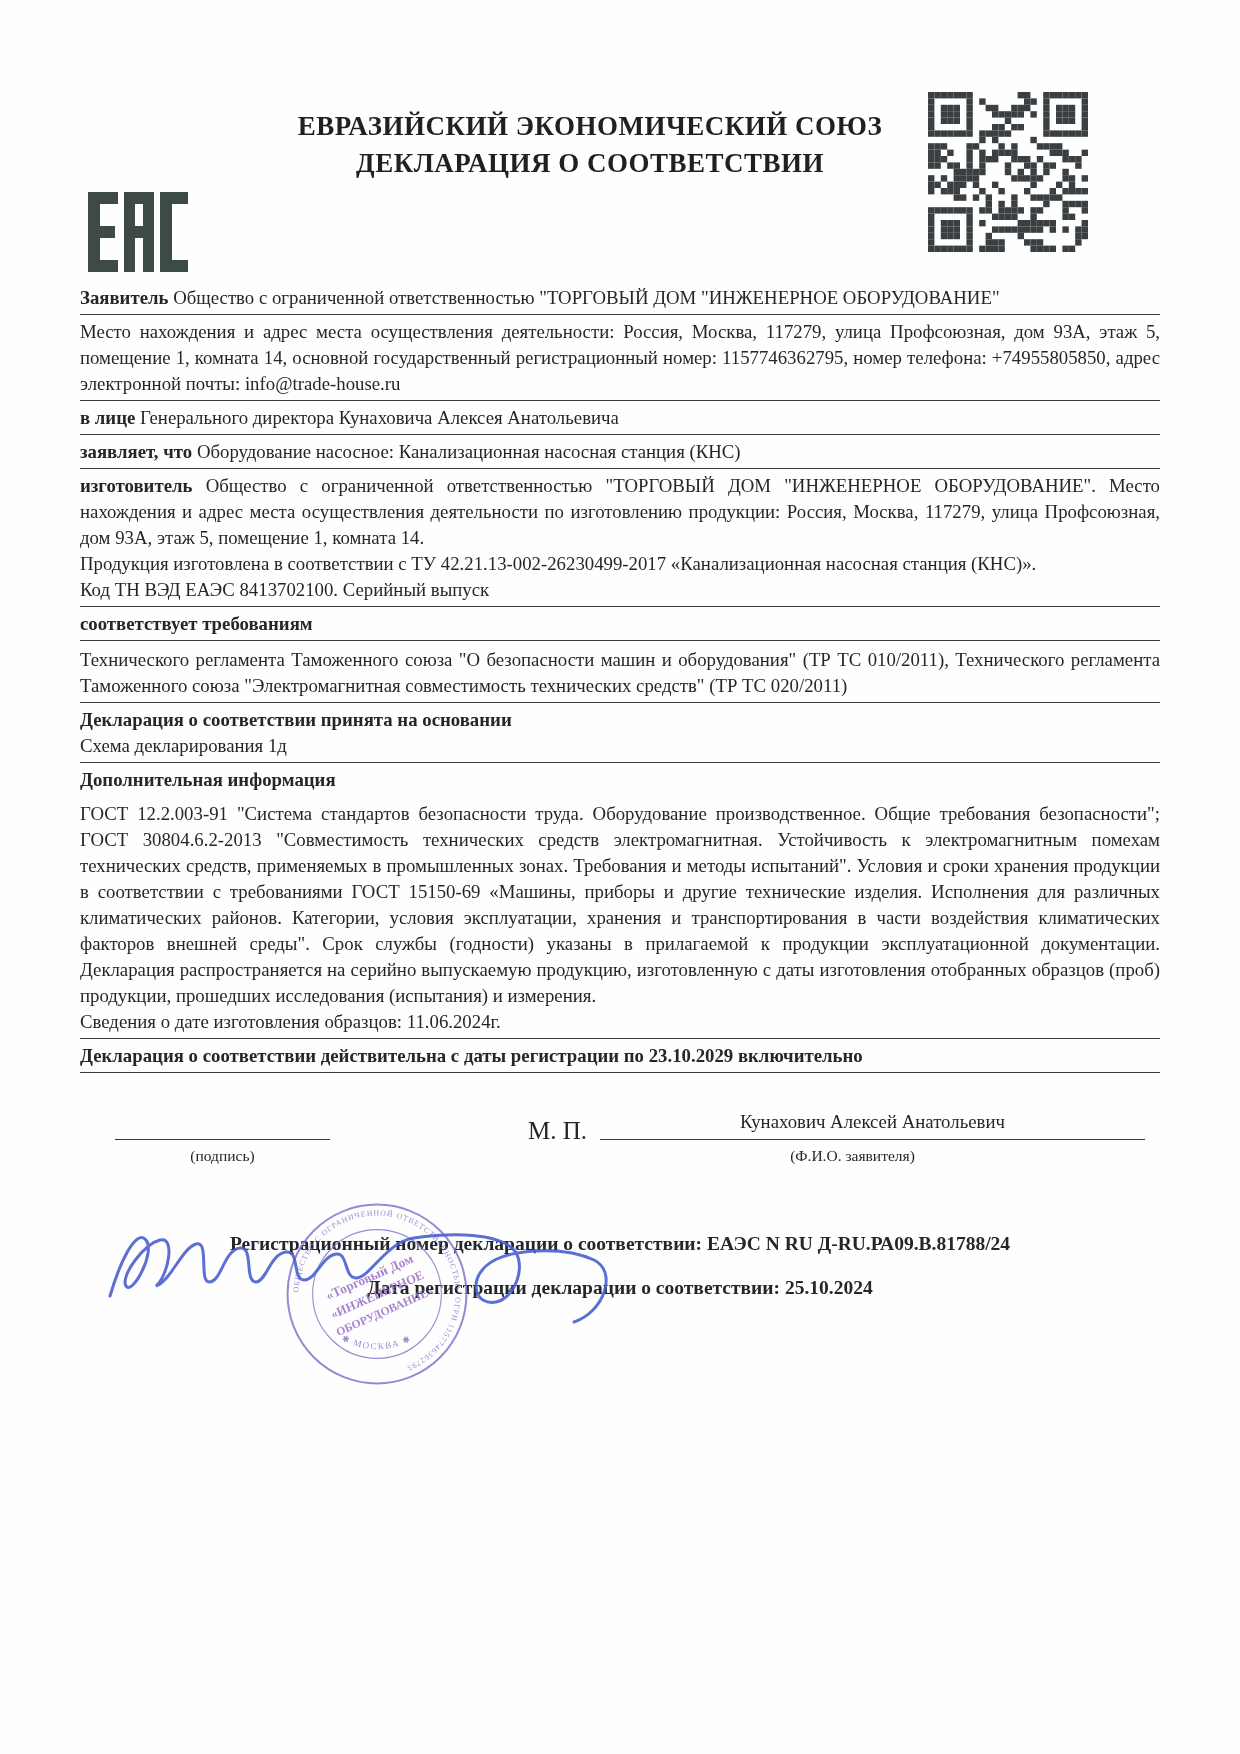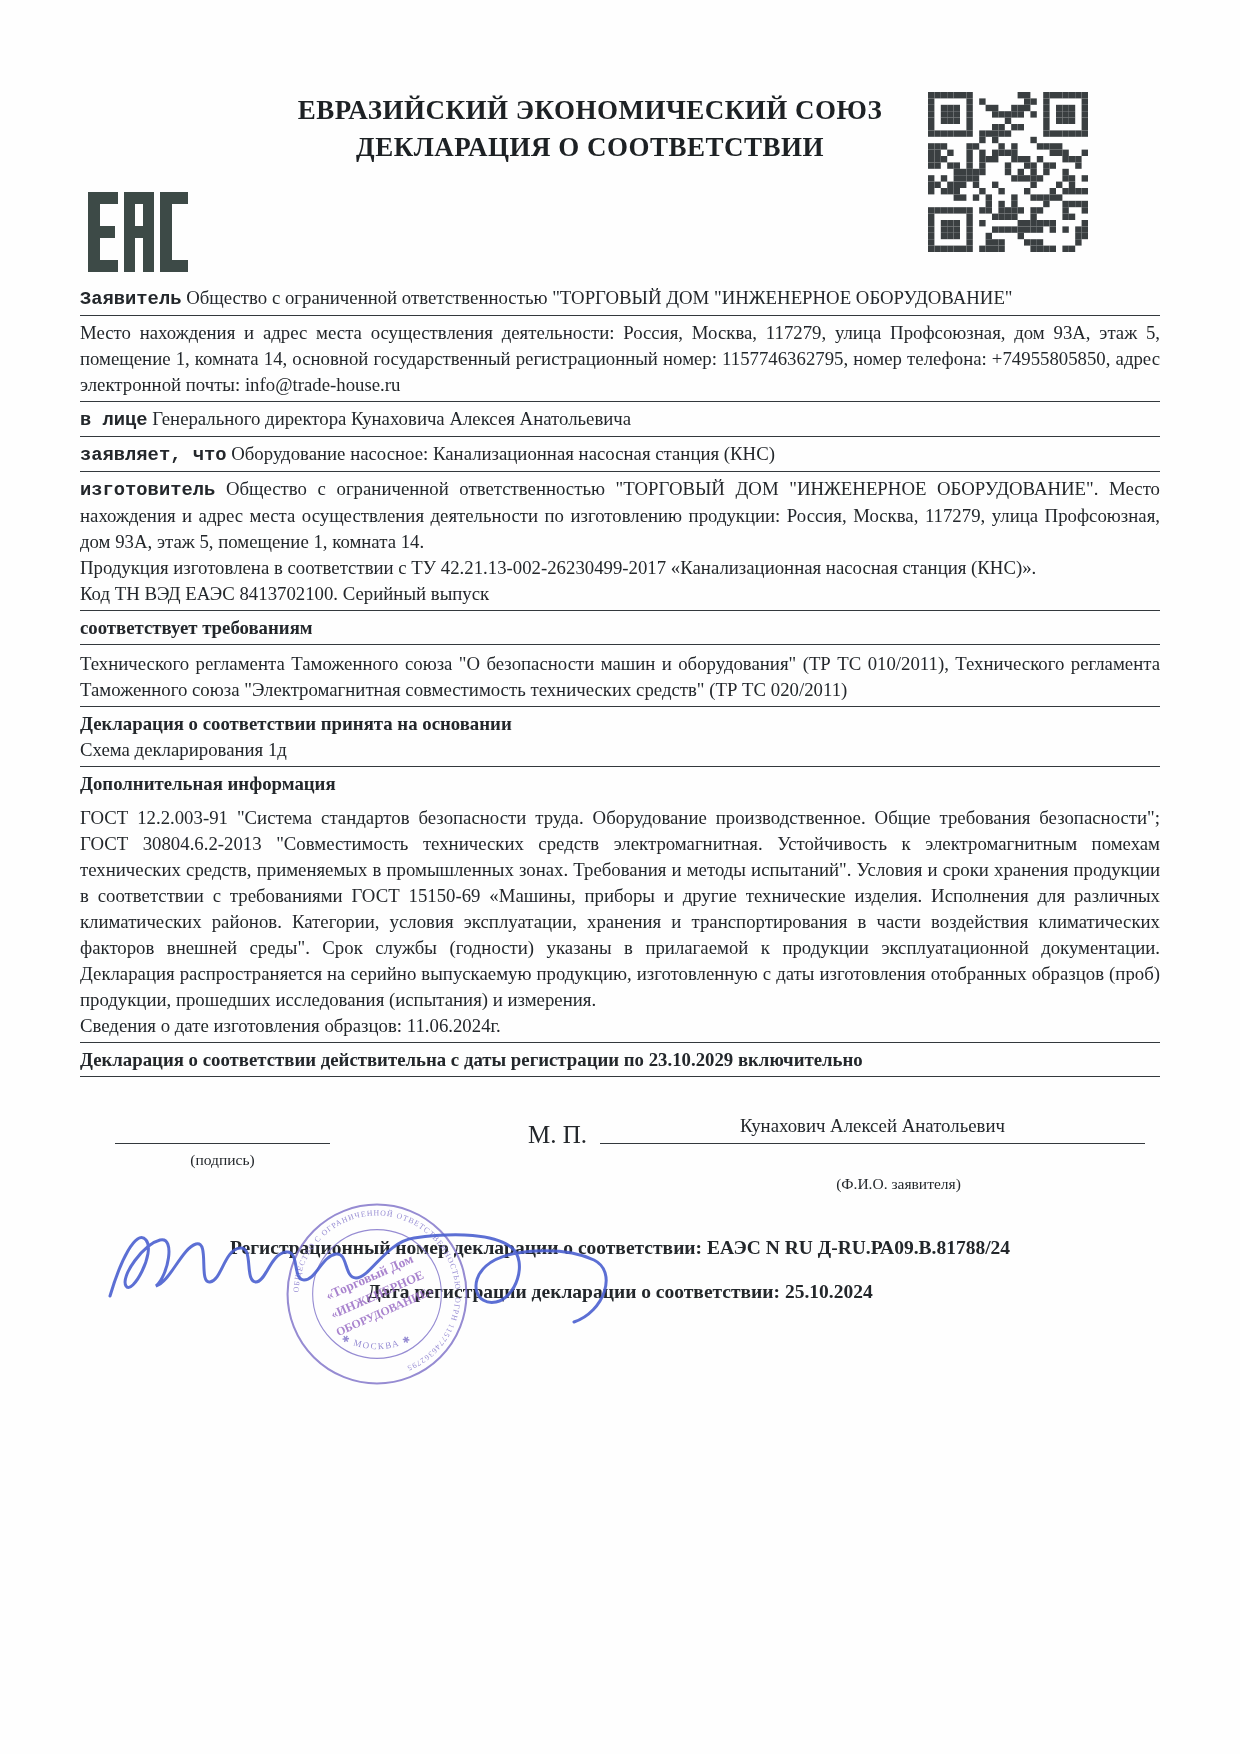--- a/index.html
+++ b/index.html
@@ -7,39 +7,39 @@
     position:relative;
     width:1240px;height:1754px;
     margin:0 auto;
     background:#fefefe;
     font-family:"Liberation Serif","DejaVu Serif",serif;
     color:#23272b;
     overflow:hidden;
   }
   
   .header{position:relative;height:285px;}
-  .title-wrap{position:absolute;top:92px;left:50px;width:1080px;text-align:center;}
+  .title-wrap{position:absolute;top:108px;left:50px;width:1080px;text-align:center;}
   .title-line{font-size:27px;font-weight:bold;letter-spacing:.5px;line-height:37px;color:#1d2124;}
   .eac-logo{position:absolute;left:88px;top:192px;width:100px;height:80px;}
   .qr{position:absolute;top:92px;right:152px;width:160px;height:160px;}
   
   .body{margin:0 80px;width:1080px;font-size:18.8px;line-height:26px;}
   .para{margin:0;text-align:justify;}
-  .para b{font-weight:bold;font-family:Liberation Mono, monospace;}
+  .para b{font-weight:bold;}
   .rule{border:none;border-top:1.6px solid #33383d;margin:3px 0 4px 0;}
   .heading{font-weight:bold;margin:0;}
   .gap-top{margin-top:12px;}
   
   .sig-block{position:relative;height:150px;margin:0 80px;width:1080px;font-size:18.8px;}
   .sig-line{position:absolute;border-bottom:1.6px solid #33383d;}
   .sig-line.left{left:35px;top:62px;width:215px;}
   .sig-line.right{left:520px;top:62px;width:545px;}
   .sig-caption{position:absolute;font-size:15.5px;text-align:center;top:70px;}
   .sig-caption.left{left:35px;width:215px;}
-  .sig-caption.right{left:546px;width:545px;margin-top:24px;}
+  .sig-caption.right{left:500px;width:545px;}
   .mp{position:absolute;left:448px;top:40px;font-size:25px;}
   .fio{position:absolute;left:520px;top:34px;width:545px;text-align:center;}
   .stamp{position:absolute;left:275px;top:1192px;width:204px;height:204px;opacity:.85;}
   .autograph{position:absolute;left:92px;top:1200px;width:580px;height:140px;}
   
   .footer{margin:0 80px;width:1080px;}
   .footer-line{font-size:19.5px;font-weight:bold;margin:0;text-align:center;}
   .footer-line.first{margin-top:6px;}
   .footer-line.second{margin-top:22px;}
 </style>

